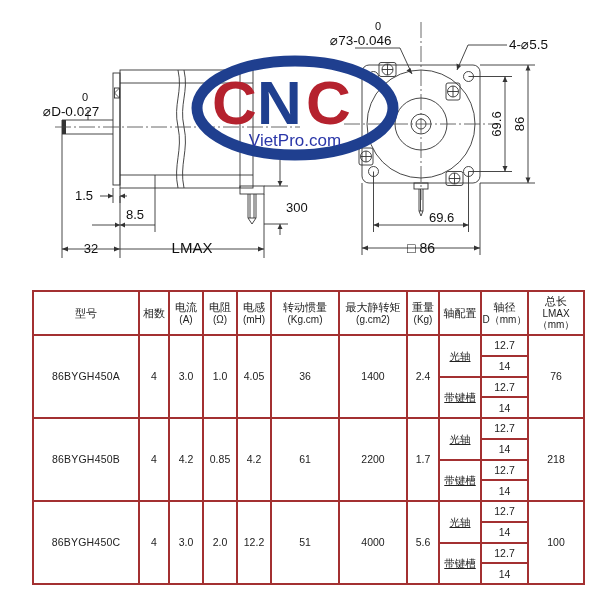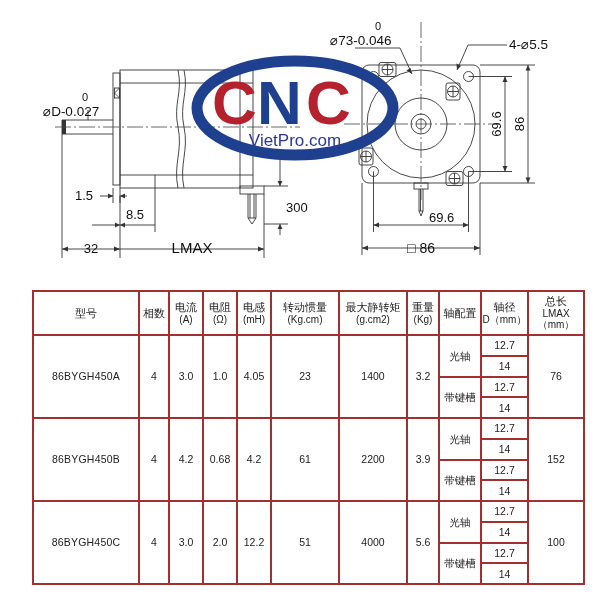--- a/index.html
+++ b/index.html
@@ -29,21 +29,21 @@
     text-align:center;vertical-align:middle;
     font-size:10.5px;line-height:1.15;color:#222;
     font-weight:normal;padding:0;
   }
   .spec-table th{height:42px;font-size:11px;}
   .th2{font-size:10px;}
   .cn{font-size:11px;}
   .unit{font-size:10px;}
   .model-cell{font-size:11.5px;letter-spacing:.2px;margin-top:21px;}
   .sub-cell{height:18.75px;font-size:10.5px;}
-  .shaft-type{font-size:10.5px;}
+  .shaft-type{font-size:10.5px;text-decoration:underline;}
 </style>
 </head>
 <body>
 
 <div class="sheet">
 
   <div class="drawing">
     <svg width="602" height="282" viewBox="0 0 602 282" xmlns="http://www.w3.org/2000/svg">
       <g fill="none" stroke="#333" stroke-width="0.9" stroke-linecap="butt">
 
@@ -289,50 +289,50 @@
       </tr>
     </thead>
     <tbody>
 
       <tr>
         <td class="model-cell" rowspan="4">86BYGH450A</td>
         <td rowspan="4">4</td>
         <td rowspan="4">3.0</td>
         <td rowspan="4">1.0</td>
         <td rowspan="4">4.05</td>
-        <td rowspan="4">23</td>
+        <td rowspan="4">36</td>
         <td rowspan="4">1400</td>
-        <td rowspan="4">3.2</td>
+        <td rowspan="4">2.4</td>
         <td class="shaft-type" rowspan="2">光轴</td>
         <td class="sub-cell">12.7</td>
         <td rowspan="4">76</td>
       </tr>
       <tr>
         <td class="sub-cell">14</td>
       </tr>
       <tr>
         <td class="shaft-type" rowspan="2">带键槽</td>
         <td class="sub-cell">12.7</td>
       </tr>
       <tr>
         <td class="sub-cell">14</td>
       </tr>
 
       <tr>
         <td class="model-cell" rowspan="4">86BYGH450B</td>
         <td rowspan="4">4</td>
         <td rowspan="4">4.2</td>
-        <td rowspan="4">0.68</td>
+        <td rowspan="4">0.85</td>
         <td rowspan="4">4.2</td>
         <td rowspan="4">61</td>
         <td rowspan="4">2200</td>
-        <td rowspan="4">3.9</td>
+        <td rowspan="4">1.7</td>
         <td class="shaft-type" rowspan="2">光轴</td>
         <td class="sub-cell">12.7</td>
-        <td rowspan="4">152</td>
+        <td rowspan="4">218</td>
       </tr>
       <tr>
         <td class="sub-cell">14</td>
       </tr>
       <tr>
         <td class="shaft-type" rowspan="2">带键槽</td>
         <td class="sub-cell">12.7</td>
       </tr>
       <tr>
         <td class="sub-cell">14</td>

